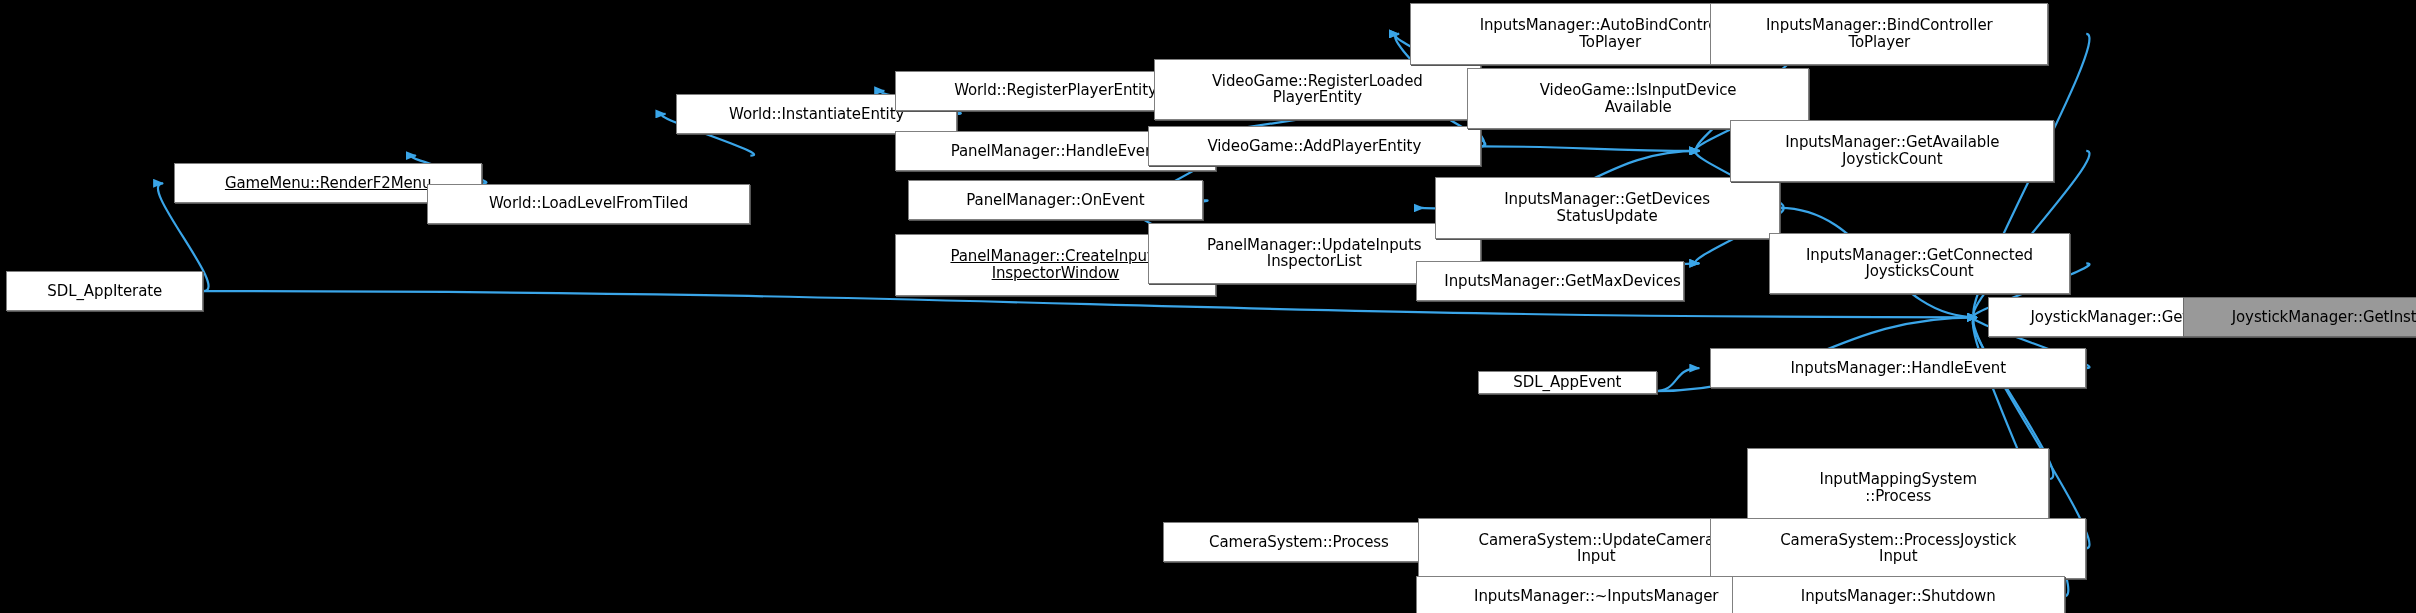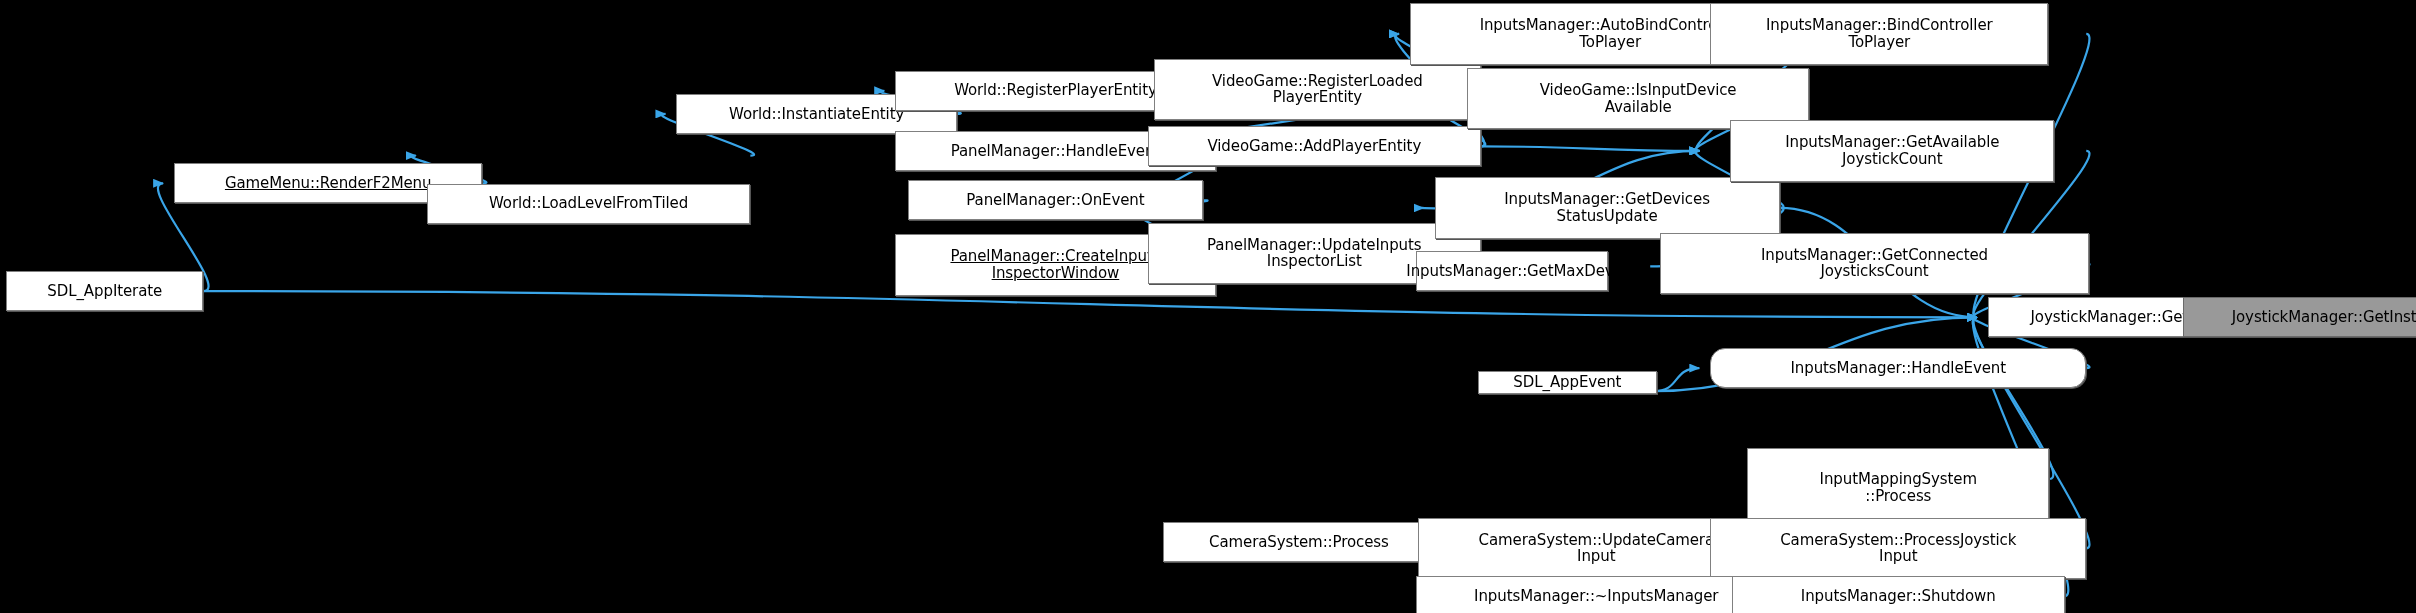--- a/index.html
+++ b/index.html
@@ -79,29 +79,29 @@
 PlayerEntity</div>
       <div class="node" style="left: 1147.91px; top: 126.296px; width: 332.816px; height: 40.0452px;">VideoGame::AddPlayerEntity</div>
       <div class="node" style="left: 1147.91px; top: 178.663px; width: 332.816px; height: 61.608px; margin-top: 44px;">PanelManager::UpdateInputs
 InspectorList</div>
       <div class="node" style="left: 1409.85px; top: 3.0804px; width: 400.612px; height: 61.608px;">InputsManager::AutoBindController
 ToPlayer</div>
       <div class="node" style="left: 1439.12px; top: 67.7688px; width: 342.061px; height: 61.608px; margin-left: 28px;">VideoGame::IsInputDevice
 Available</div>
       <div class="node" style="left: 1434.5px; top: 177.123px; width: 345.143px; height: 61.608px;">InputsManager::GetDevices
 StatusUpdate</div>
-      <div class="node" style="left: 1416.01px; top: 251px; width: 192px; height: 40.0452px; padding-left: 29px;">InputsManager::GetMaxDevices</div>
+      <div class="node" style="left: 1416.01px; top: 261px; width: 268px; height: 40.0452px; padding-left: 29px;">InputsManager::GetMaxDevices</div>
       <div class="node" style="left: 1710.31px; top: 3.0804px; width: 338px; height: 61.608px;">InputsManager::BindController
 ToPlayer</div>
       <div class="node" style="left: 1710.31px; top: 120.136px; width: 324px; height: 61.608px; margin-left: 20px;">InputsManager::GetAvailable
 JoystickCount</div>
-      <div class="node" style="left: 1660px; top: 232.57px; width: 429px; height: 61.608px;">InputsManager::GetConnected
+      <div class="node" style="left: 1769px; top: 232.57px; width: 301px; height: 61.608px;">InputsManager::GetConnected
 JoysticksCount</div>
       <div class="node" style="left: 1478px; top: 371.188px; width: 178.735px; height: 23px; text-align: center;">SDL_AppEvent</div>
-      <div class="node" style="left: 1710.31px; top: 348.085px; width: 375.959px; height: 40.0452px; border-radius: 15px;">InputsManager::HandleEvent</div>
+      <div class="node" style="left: 1710.31px; top: 348.085px; width: 375.959px; height: 40.0452px;">InputsManager::HandleEvent</div>
       <div class="node" style="left: 1747.29px; top: 448.198px; width: 302px; height: 79px;">InputMappingSystem
 ::Process</div>
       <div class="node" style="left: 1163.32px; top: 522.128px; width: 271.184px; height: 40.0452px;">CameraSystem::Process</div>
       <div class="node" style="left: 1417.55px; top: 517.508px; width: 357.469px; height: 61.608px;">CameraSystem::UpdateCamera
 Input</div>
       <div class="node" style="left: 1710.31px; top: 517.508px; width: 375.959px; height: 61.608px;">CameraSystem::ProcessJoystick
 Input</div>
       <div class="node" style="left: 1416.01px; top: 576.035px; width: 360.551px; height: 40.0452px;">InputsManager::~InputsManager</div>
       <div class="node" style="left: 1731.88px; top: 576.035px; width: 332.816px; height: 40.0452px;">InputsManager::Shutdown</div>
       <div class="node" style="left: 1987.65px; top: 297.259px; width: 243.449px; height: 40.0452px;">JoystickManager::Get</div>

